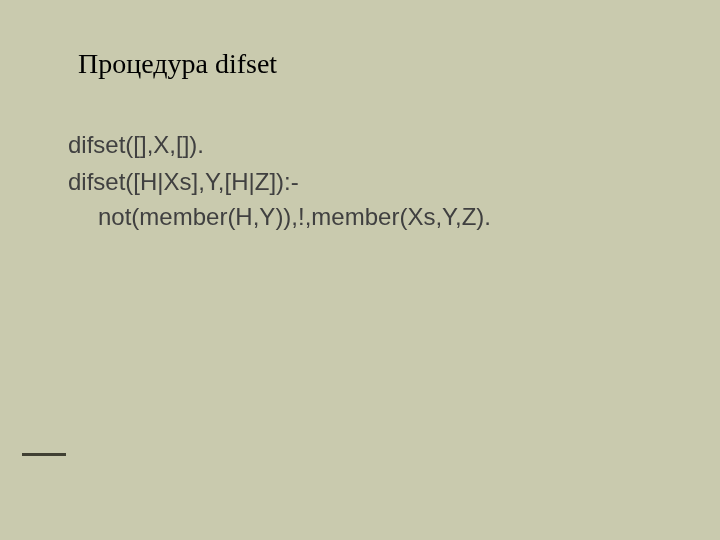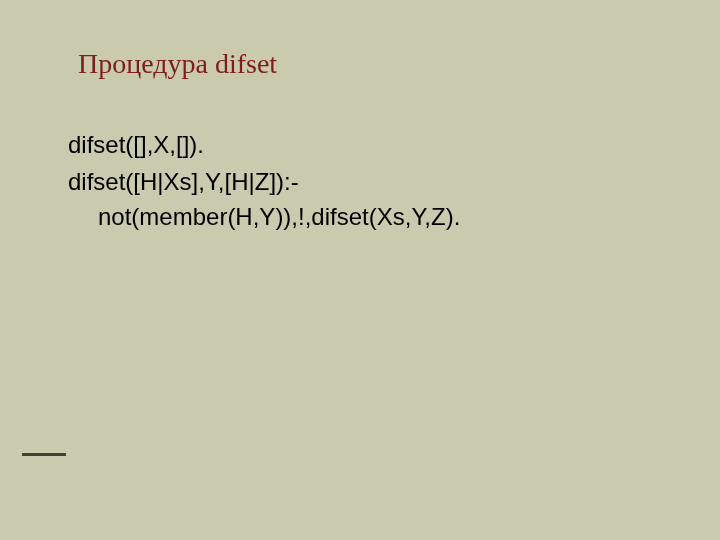--- a/index.html
+++ b/index.html
@@ -13,29 +13,29 @@
     background: #c9caae;
     font-family: Arial, "Helvetica Neue", Helvetica, sans-serif;
     position: relative;
   }
   .title {
     position: absolute;
     top: 48px;
     left: 78px;
     font-family: Georgia, "Times New Roman", serif;
     font-size: 28px;
-    color: #7f1d1d;
+    color: #000000;
   }
   .body {
     position: absolute;
     top: 128px;
     left: 68px;
     right: 60px;
     font-size: 24px;
-    color: #000000;
+    color: #404040;
     line-height: 1.45;
   }
   .para {
     margin: 0 0 2px 0;
     text-indent: 0;
   }
   .hanging {
     padding-left: 30px;
     text-indent: -30px;
   }
@@ -48,16 +48,16 @@
     border-top: 3px solid #404033;
   }
 </style>
 </head>
 <body>
 
 <div class="title">Процедура difset</div>
 
 <div class="body">
   <p class="para">difset([],X,[]).</p>
-  <p class="para hanging">difset([H|Xs],Y,[H|Z]):-not(member(H,Y)),!,difset(Xs,Y,Z).</p>
+  <p class="para hanging">difset([H|Xs],Y,[H|Z]):-not(member(H,Y)),!,member(Xs,Y,Z).</p>
 </div>
 
 <div class="footer-dash"></div>
 
 </body></html>

